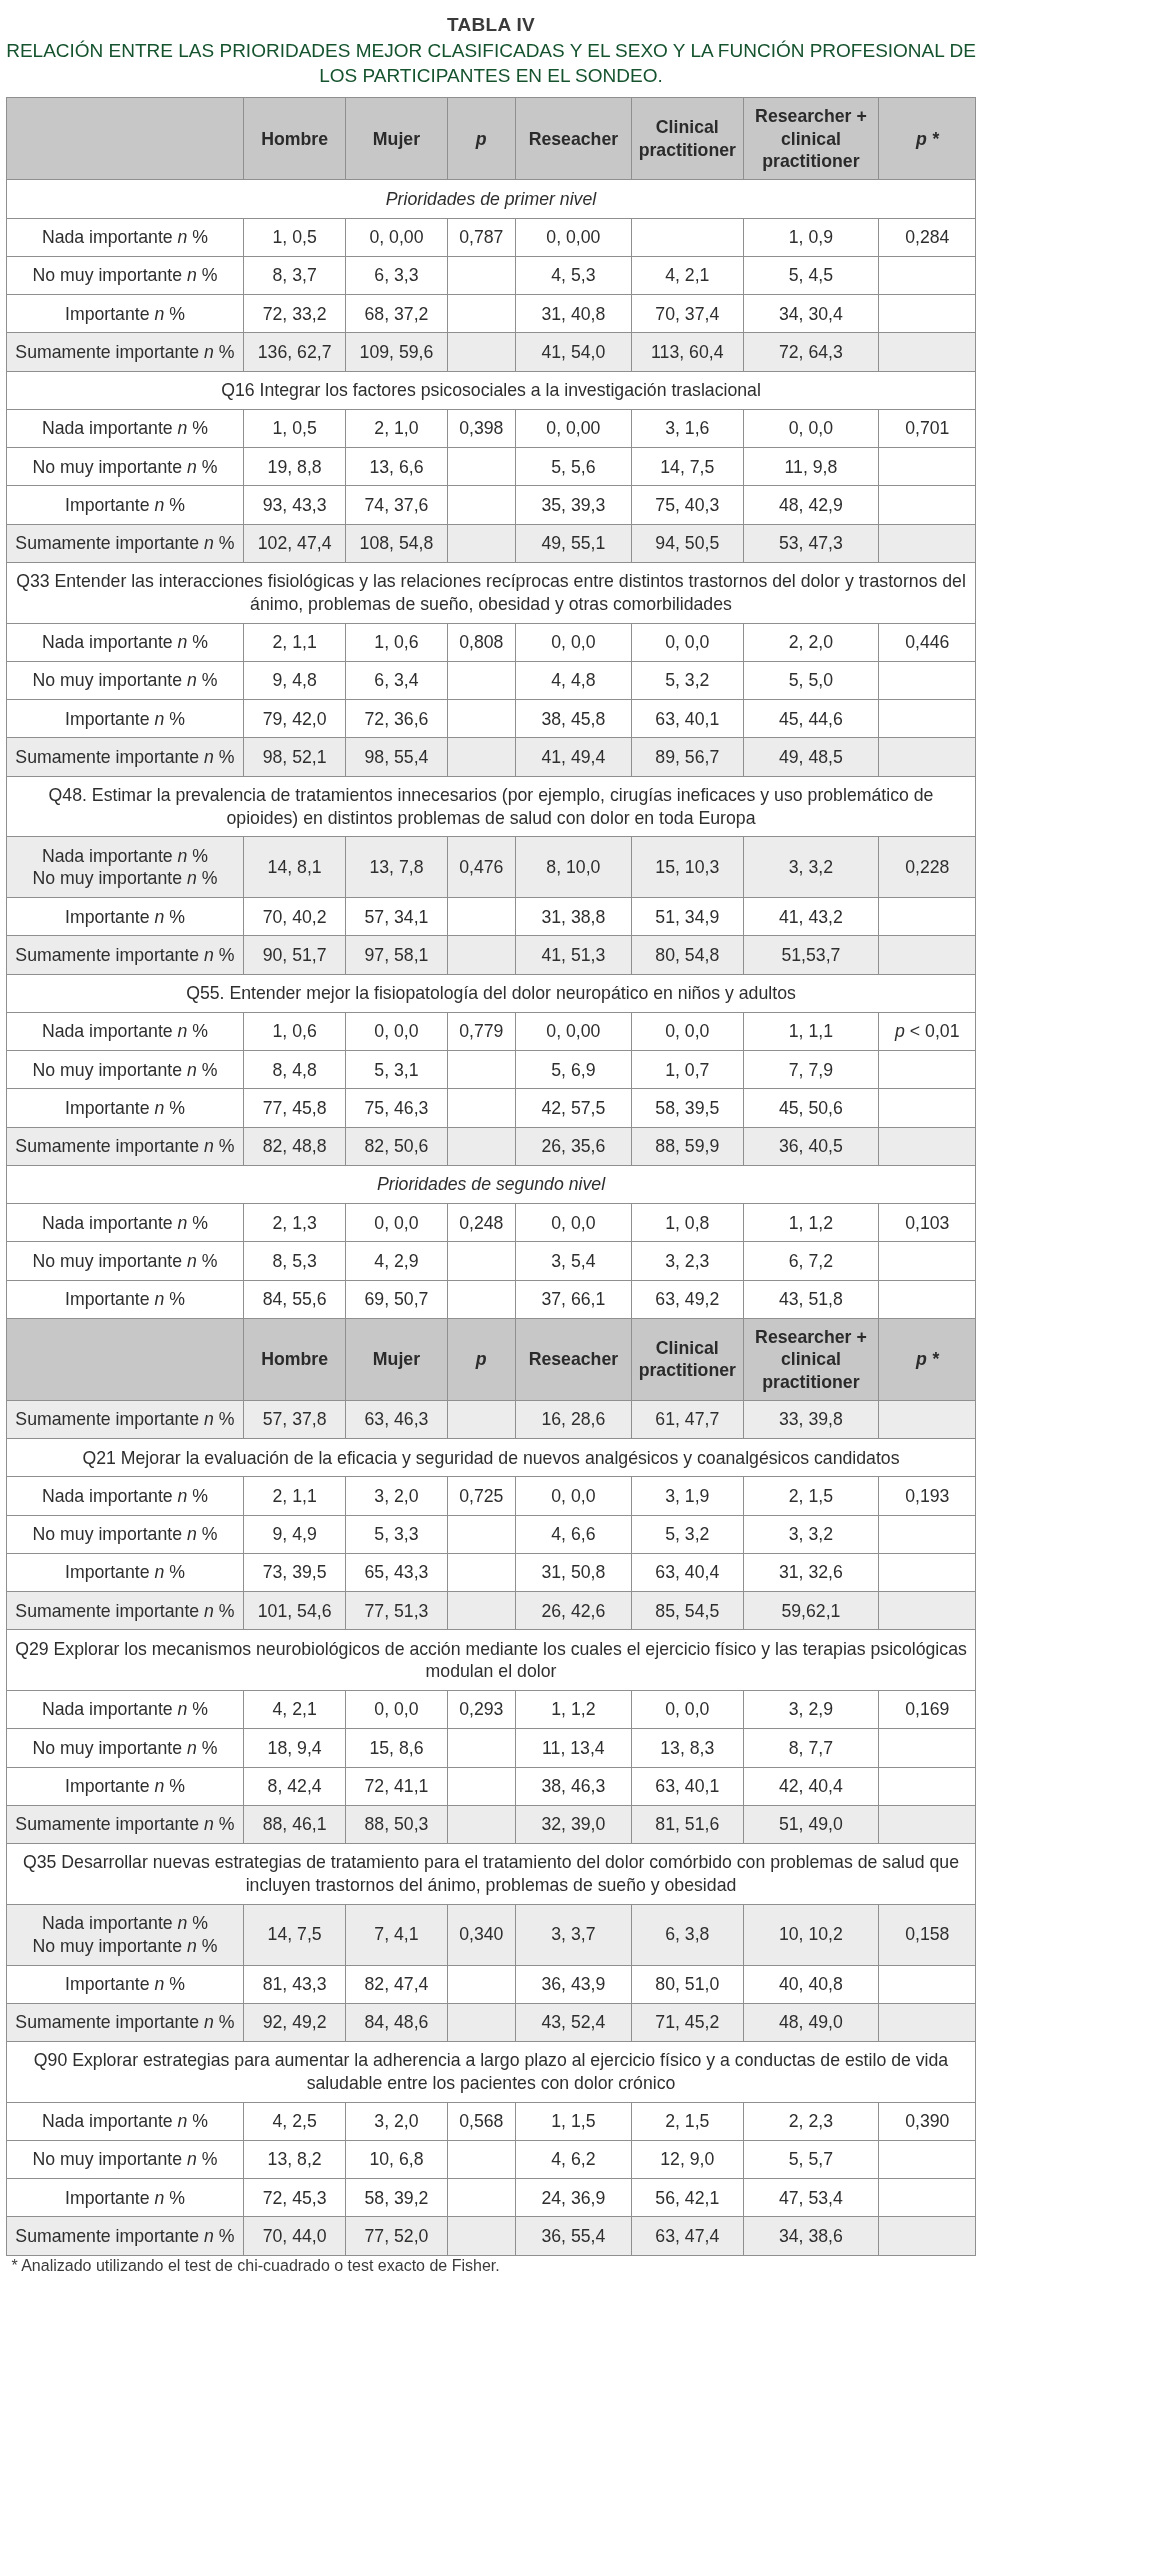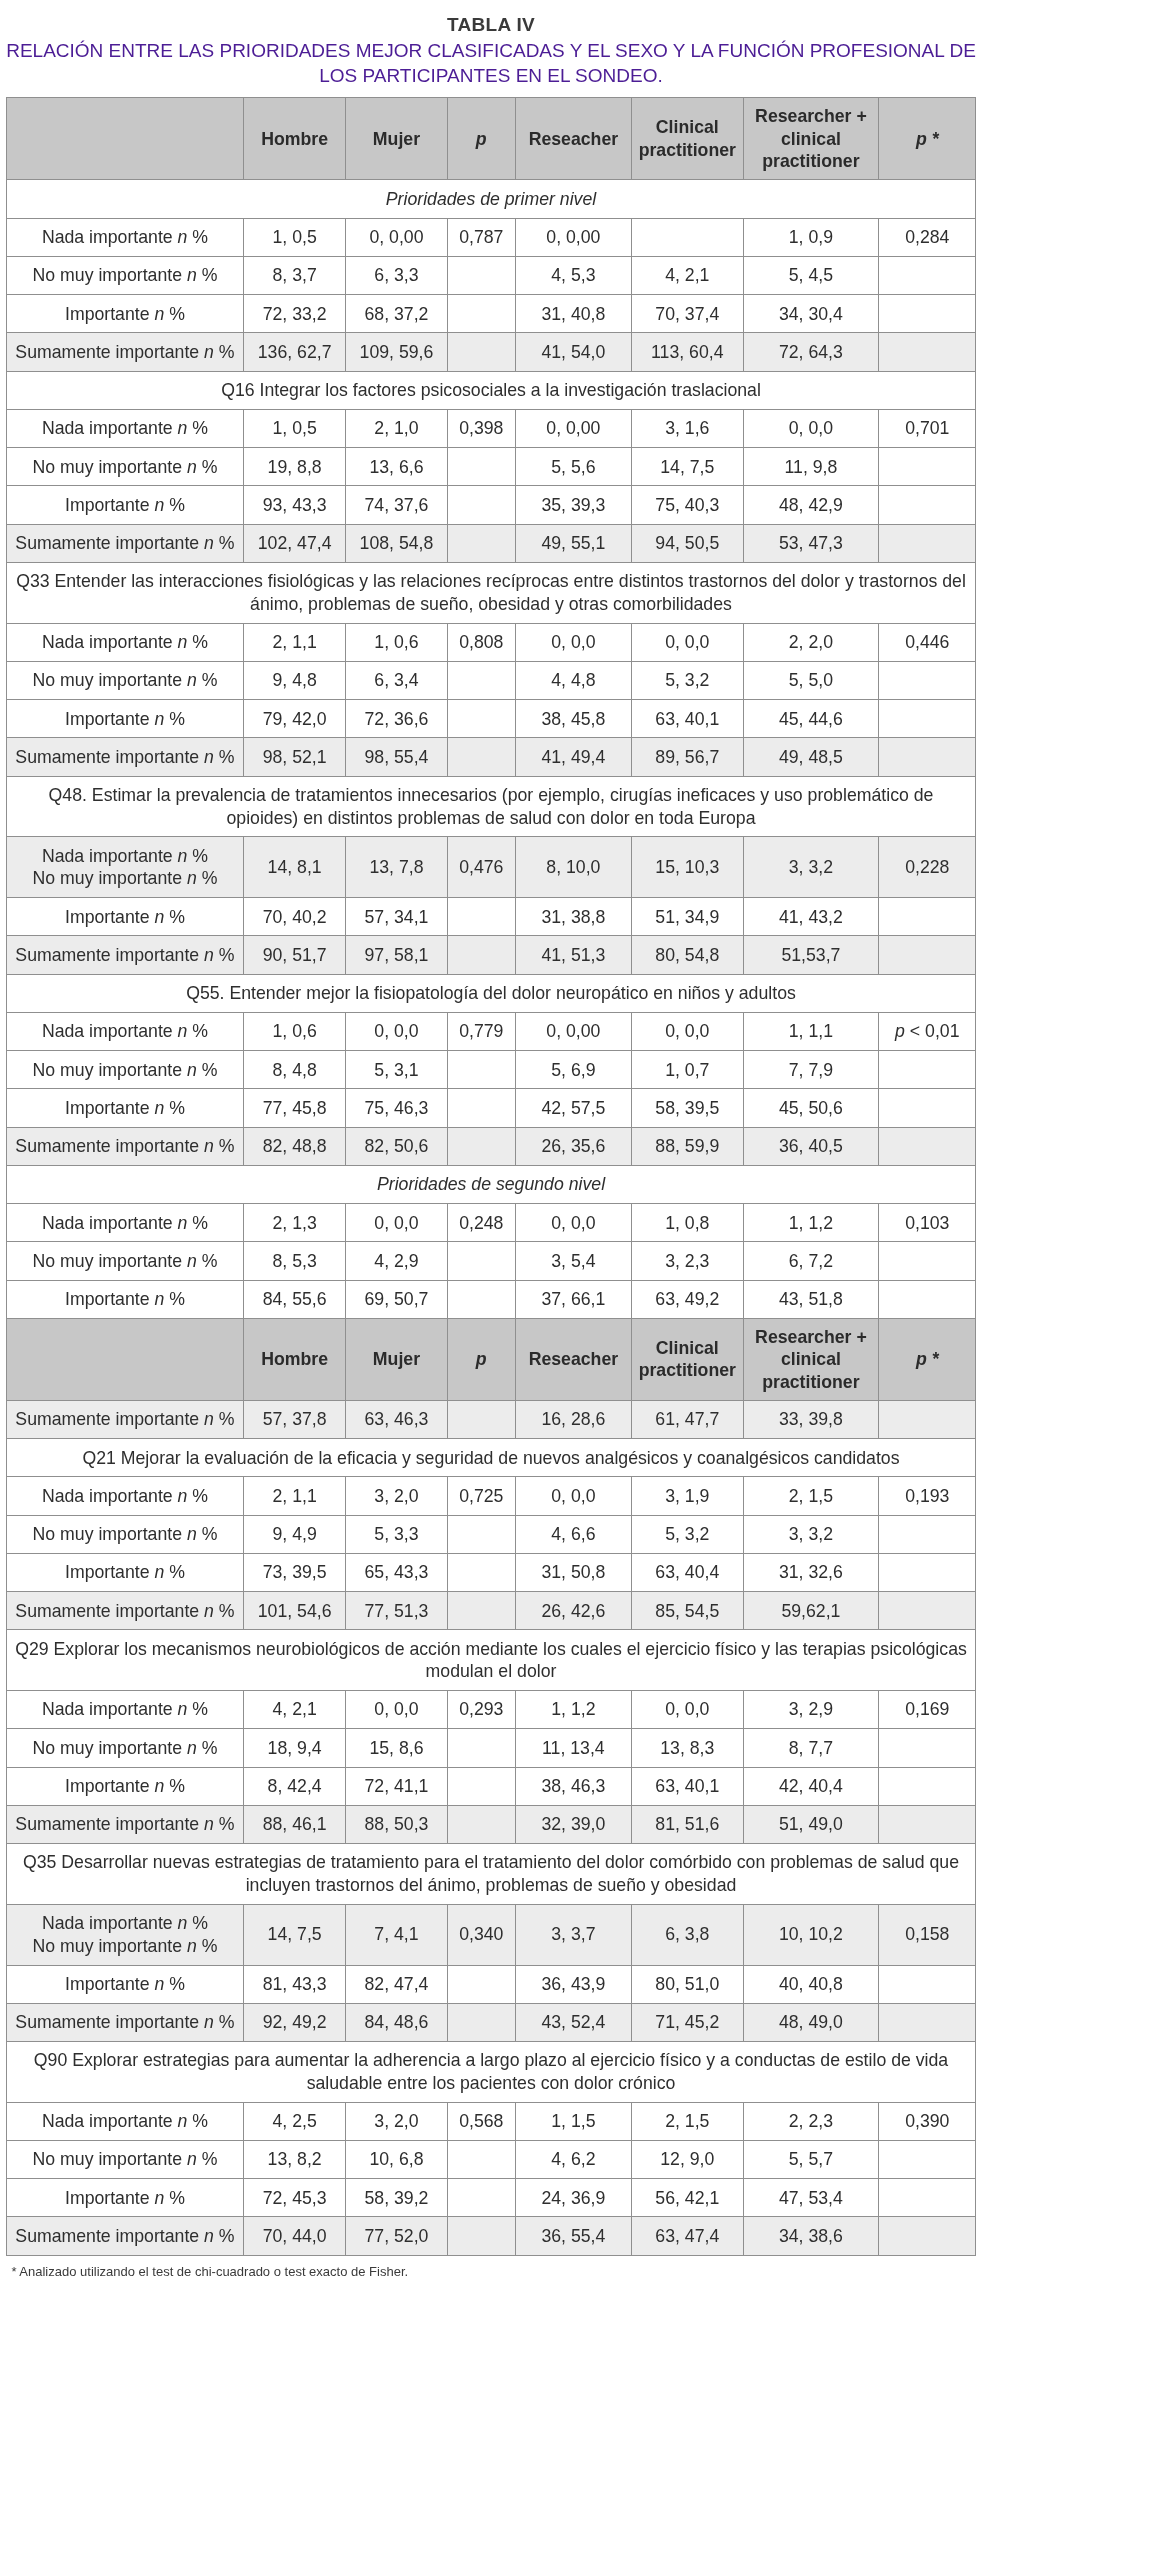--- a/index.html
+++ b/index.html
@@ -15,21 +15,21 @@
     text-align: center;
     font-weight: bold;
     font-size: 19px;
     color: #3a3a3a;
     letter-spacing: 0.3px;
     margin-bottom: 3.4px;
   }
   .subtitle {
     text-align: center;
     font-size: 19px;
-    color: #4c1d95;
+    color: #14532d;
     line-height: 1.3;
     max-width: 1061px;
     margin: 0 auto;
   }
   table.results {
     border-collapse: collapse;
     width: 100%;
     table-layout: fixed;
     border: 1.7px solid #6e6e6e;
   }
@@ -52,23 +52,23 @@
     text-align: left;
     font-style: italic;
     padding-left: 9px;
   }
   td.question {
     text-align: left;
     padding-left: 9px;
   }
   tr.shaded td { background: #ececec; }
   .footnote {
-    font-size: 13px;
+    font-size: 16px;
     color: #3a3a3a;
-    margin-top: 8px;
+    margin-top: 1px;
     padding-left: 5.7px;
   }
 </style>
 </head>
 <body>
 
 <div class="page">
   <div class="title-block">
     <div class="title">TABLA IV</div>
     <div class="subtitle">RELACIÓN ENTRE LAS PRIORIDADES MEJOR CLASIFICADAS Y EL SEXO Y LA FUNCIÓN PROFESIONAL DE LOS PARTICIPANTES EN EL SONDEO.</div>

